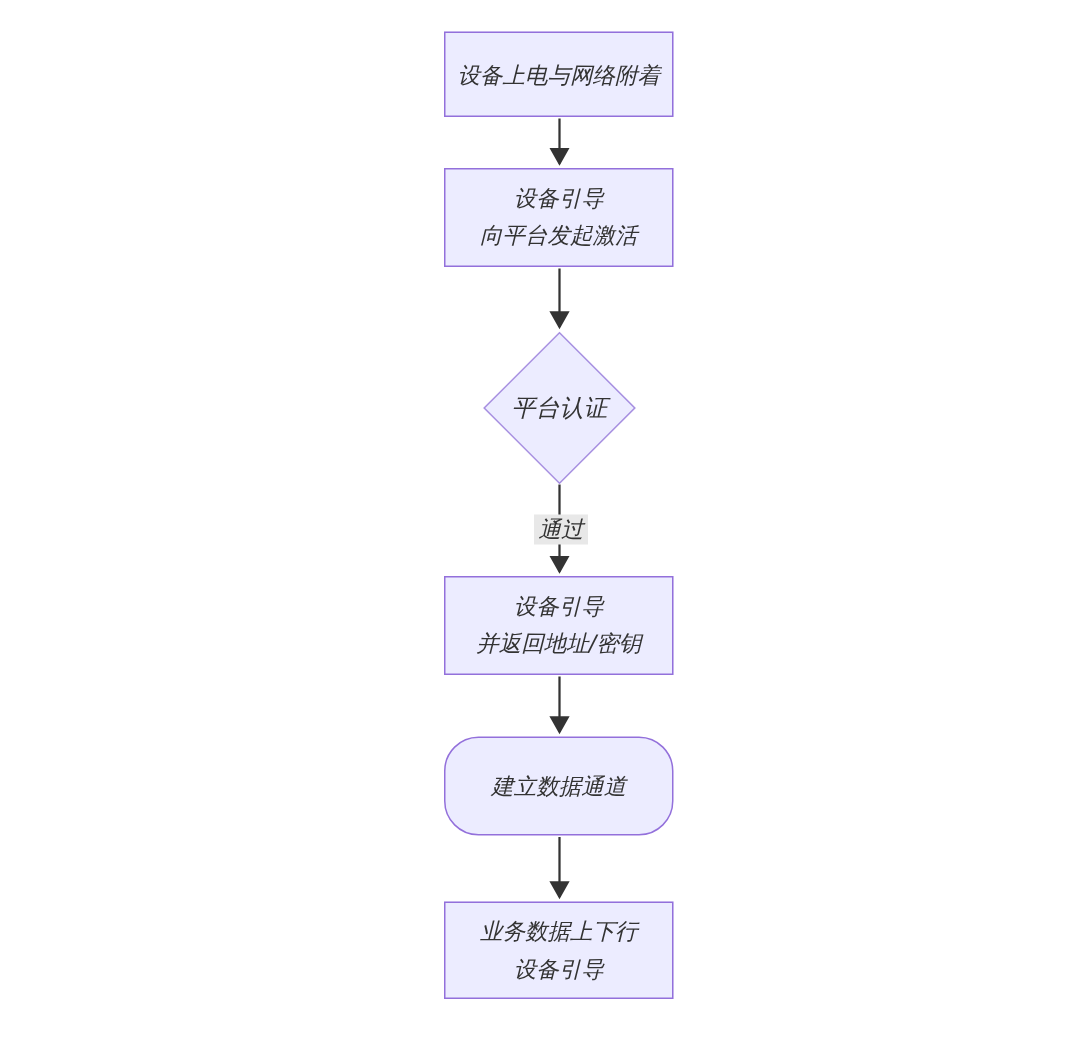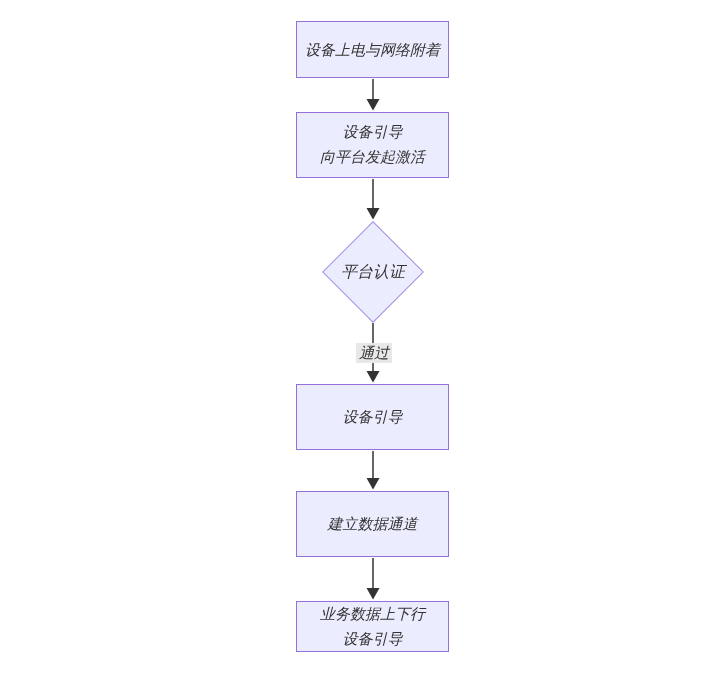--- a/index.html
+++ b/index.html
@@ -84,22 +84,22 @@
     padding: 1px 3px;
     background: var(--edge-label-bg);
     color: var(--text);
     font-size: 15px;
     line-height: 18px;
   }
 
   #node-a { top: 21px;  height: 57px; line-height: 24px; }
   #node-b { top: 112px; height: 66px; }
   #node-d { top: 384px; height: 66px; }
-  #node-e { top: 491px; height: 66px; }
-  #node-f { top: 601px; height: 51px; }
+  #node-e { top: 491px; height: 66px; border-radius: 23px; }
+  #node-f { top: 601px; height: 65px; }
 </style>
 </head>
 <body>
 
 <div class="canvas">
 
   <svg class="edges-layer" width="726" height="700" viewBox="0 0 726 700" xmlns="http://www.w3.org/2000/svg">
     <defs>
       <marker id="arrowhead" markerWidth="9" markerHeight="9" refX="7" refY="4.5" orient="auto">
         <path d="M0,0 L8,4.5 L0,9 z"></path>
@@ -123,20 +123,21 @@
 
   <div class="diamond-wrap">
     <div class="diamond-shape"></div>
     <div class="diamond-label">平台认证</div>
   </div>
 
   <div class="edge-label">通过</div>
 
   <div id="node-d" class="node">
     <span>设备引导</span>
+    <span>并返回地址/密钥</span>
   </div>
 
   <div id="node-e" class="node">
     <span>建立数据通道</span>
   </div>
 
   <div id="node-f" class="node">
     <span>业务数据上下行</span>
     <span>设备引导</span>
   </div>

